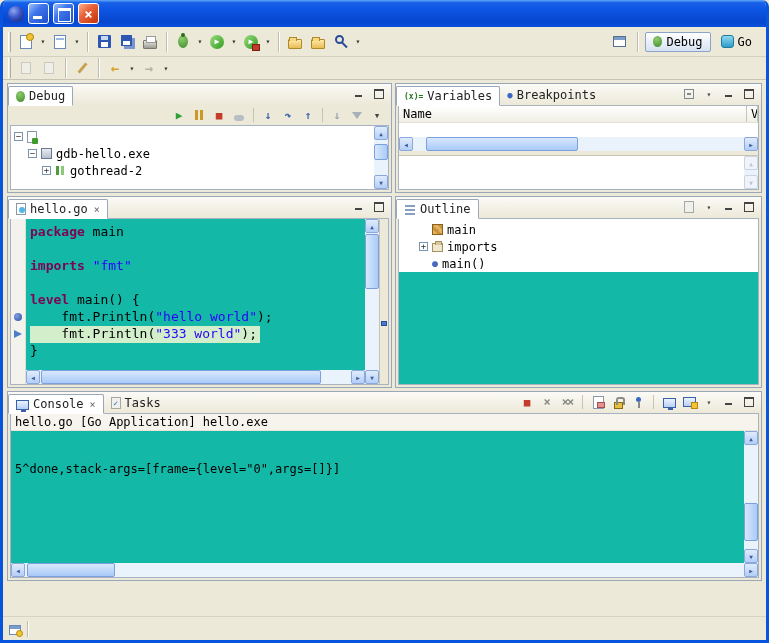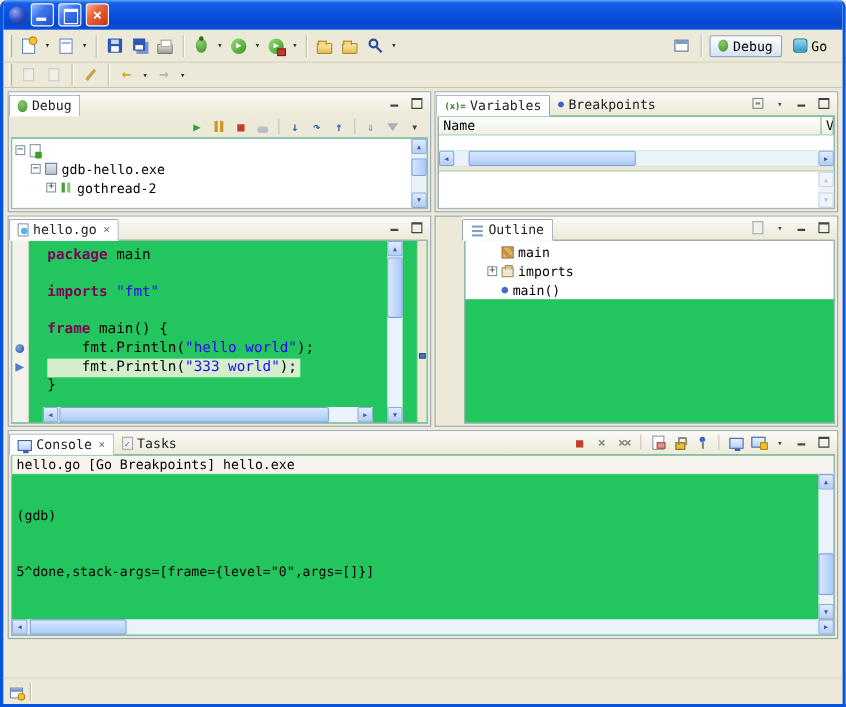--- a/index.html
+++ b/index.html
@@ -100,21 +100,21 @@
 .vtab{height:20px;display:flex;align-items:center;gap:4px;padding:0 7px;color:#222;cursor:pointer;white-space:nowrap;}
 .vtab.active{background:#fff;border:1px solid #99A7B8;border-bottom:1px solid #fff;border-radius:2px 2px 0 0;margin-bottom:-1px;z-index:2;}
 .tabx{font-size:10px;color:#666;margin-left:2px;cursor:pointer;}
 .vtools{margin-left:auto;display:flex;align-items:center;gap:4px;padding:0 4px 4px 0;}
 .vtool{width:16px;height:14px;display:flex;align-items:center;justify-content:center;cursor:pointer;position:relative;}
 .ic-vmin{width:10px;height:10px;position:relative;}
 .ic-vmin::after{content:"";position:absolute;left:1px;top:6px;width:7px;height:2px;background:#444;}
 .ic-vmax{width:10px;height:10px;position:relative;}
 .ic-vmax::after{content:"";position:absolute;inset:0;border:1px solid #444;border-top:2px solid #444;}
 .vmenu{font-size:8px;color:#444;}
-.vbody{flex:1;margin:0 2px 2px 2px;border:1px solid #A8B2C0;background:#22c55e;position:relative;overflow:hidden;}
+.vbody{flex:1;margin:0 2px 2px 2px;border:1px solid #A8B2C0;background:#14b8a6;position:relative;overflow:hidden;}
 .vtoolbar{height:20px;flex:0 0 20px;display:flex;align-items:center;justify-content:flex-end;gap:2px;padding:0 5px;}
 .dtb{width:18px;height:16px;display:flex;align-items:center;justify-content:center;font-size:11px;font-weight:bold;cursor:pointer;}
 .vsep{width:1px;height:14px;background:#C8C4B4;margin:0 3px;}
 
 
 .tree{padding:2px 0 0 3px;background:#fff;}
 .trow{height:17px;display:flex;align-items:center;gap:4px;white-space:nowrap;cursor:default;}
 .exp{width:9px;height:9px;flex:0 0 9px;border:1px solid #7A96AE;background:#fff;font-size:9px;line-height:7px;text-align:center;color:#333;cursor:pointer;}
 .indent1{padding-left:14px;}.indent2{padding-left:28px;}
 .spacer{width:9px;flex:0 0 9px;}
@@ -133,21 +133,21 @@
 .var-cols{height:17px;flex:0 0 17px;display:flex;overflow:hidden;border-bottom:1px solid #E4E2D8;}
 .var-col{background:linear-gradient(#FFFFFF,#F0EFE6);border-right:1px solid #C8C5B4;padding:1px 4px;white-space:nowrap;}
 .var-col.name{flex:0 0 348px;}
 .var-col.value{flex:1;overflow:hidden;min-width:0;}
 .var-rows{flex:1;background:#fff;}
 .var-sash{height:4px;flex:0 0 4px;background:#ECE9D8;}
 .var-detail{height:34px;flex:0 0 34px;display:flex;background:#fff;border-top:1px solid #C8C5B4;}
 .var-detail-text{flex:1;}
 
 
-.edbody{display:flex;gap:13px;}
+.edbody{display:flex;}
 .ruler{width:15px;flex:0 0 15px;background:#F4F2EC;border-right:1px solid #E0DED4;position:relative;}
 .edcol{flex:1;display:flex;flex-direction:column;min-width:0;}
 .codewrap{flex:1;padding:5px 0 0 4px;overflow:hidden;}
 .code-line{height:17px;white-space:pre;font-size:13px;}
 .code-line .kw{color:#7F0055;font-weight:bold;}
 .code-line .str{color:#2A00FF;}
 .code-line.hl{background:#D2EECB;width:fit-content;padding-right:3px;}
 .mark-bp{position:absolute;left:3px;top:94px;width:8px;height:8px;border-radius:50%;background:radial-gradient(circle at 35% 35%,#7FA0E0,#2C4FA8);}
 .mark-ip{position:absolute;left:3px;top:111px;width:0;height:0;border-top:4px solid transparent;border-bottom:4px solid transparent;border-left:8px solid #4E7CC8;}
 .overview{width:9px;flex:0 0 9px;background:#ECE9D8;border-left:1px solid #C8C4B4;position:relative;}
@@ -389,21 +389,21 @@
         <div class="ruler">
           <span class="mark-bp"></span>
           <span class="mark-ip"></span>
         </div>
         <div class="edcol">
           <div class="codewrap">
             <div class="code-line"><span class="kw">package</span><span> main</span></div>
             <div class="code-line"></div>
             <div class="code-line"><span class="kw">imports</span><span> </span><span class="str">"fmt"</span></div>
             <div class="code-line"></div>
-            <div class="code-line"><span class="kw">frame</span><span> main() {</span></div>
+            <div class="code-line"><span class="kw">level</span><span> main() {</span></div>
             <div class="code-line"><span>    fmt.Println(</span><span class="str">"hello world"</span><span>);</span></div>
             <div class="code-line hl"><span>    fmt.Println(</span><span class="str">"333 world"</span><span>);</span></div>
             <div class="code-line"><span>}</span></div>
           </div>
           <div class="sbh">
             <span class="sbtn">◀</span>
             <div class="strack">
                 <div class="sthumb-h" style="left:1px;width:90%;"></div>
               </div>
             <span class="sbtn">▶</span>
@@ -415,21 +415,21 @@
               <div class="sthumb-v" style="top:1px;height:40%;"></div>
             </div>
           <span class="sbtn">▼</span>
         </div>
         <div class="overview">
           <span class="ov-mark"></span>
         </div>
       </div>
     </div>
 
-    <div class="view" style="left:392px;top:116px;width:367px;height:192px;padding-left:24px;">
+    <div class="view" style="left:392px;top:116px;width:367px;height:192px;">
       <div class="vhead">
         <div class="vtab active">
           <span class="ig icoOutline"></span>
           <span>Outline</span>
         </div>
         <div class="vtools">
           <span class="vtool">
               <span class="ig icoGrayDoc"></span>
             </span>
           <span class="vtool vmenu">▾</span>
@@ -497,24 +497,23 @@
           <span class="vtool vmenu">▾</span>
           <span class="vtool">
               <i class="ic-vmin"></i>
             </span>
           <span class="vtool">
               <i class="ic-vmax"></i>
             </span>
         </div>
       </div>
       <div class="vbody conbody">
-        <div class="con-label">hello.go [Go Breakpoints] hello.exe</div>
+        <div class="con-label">hello.go [Go Application] hello.exe</div>
         <div class="con-mid">
           <div class="con-text">
-            <div>(gdb)</div>
             <div>5^done,stack-args=[frame={level="0",args=[]}]</div>
             
             
             
             
             
           </div>
           <div class="sbv">
             <span class="sbtn">▲</span>
             <div class="strack">

